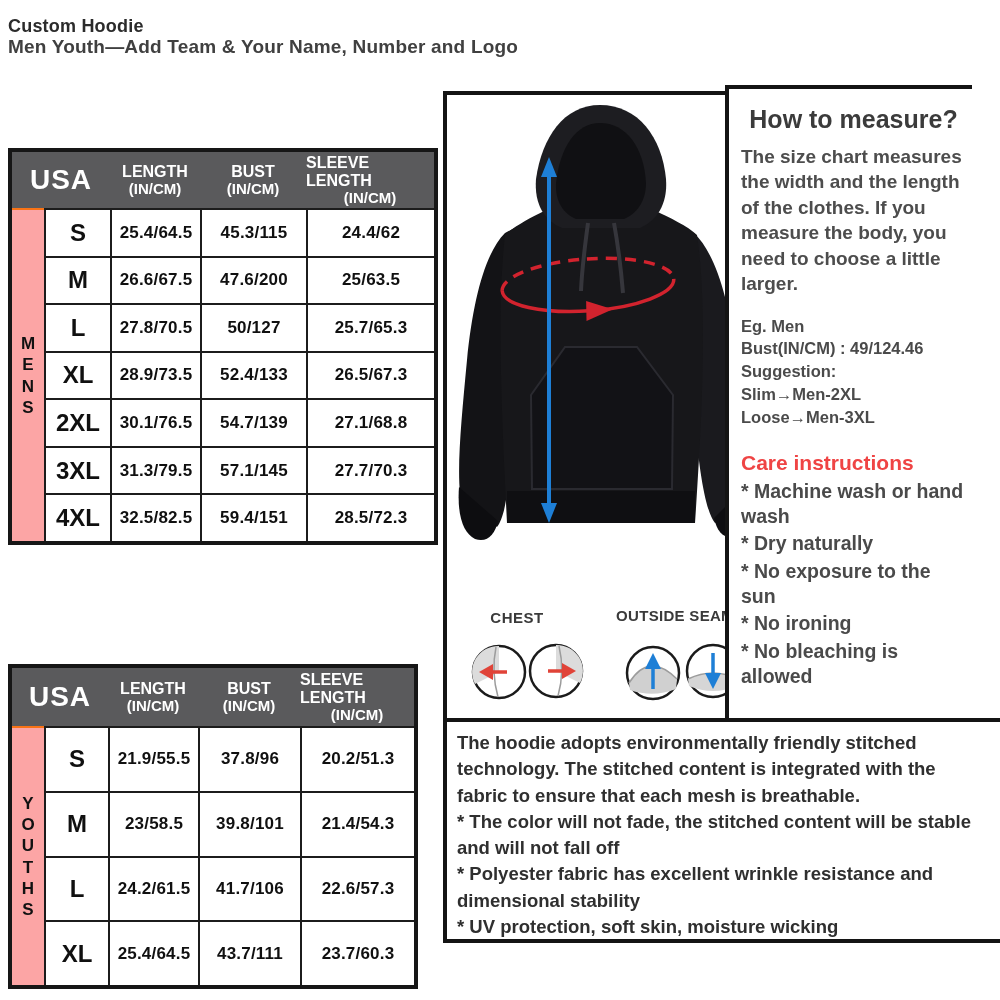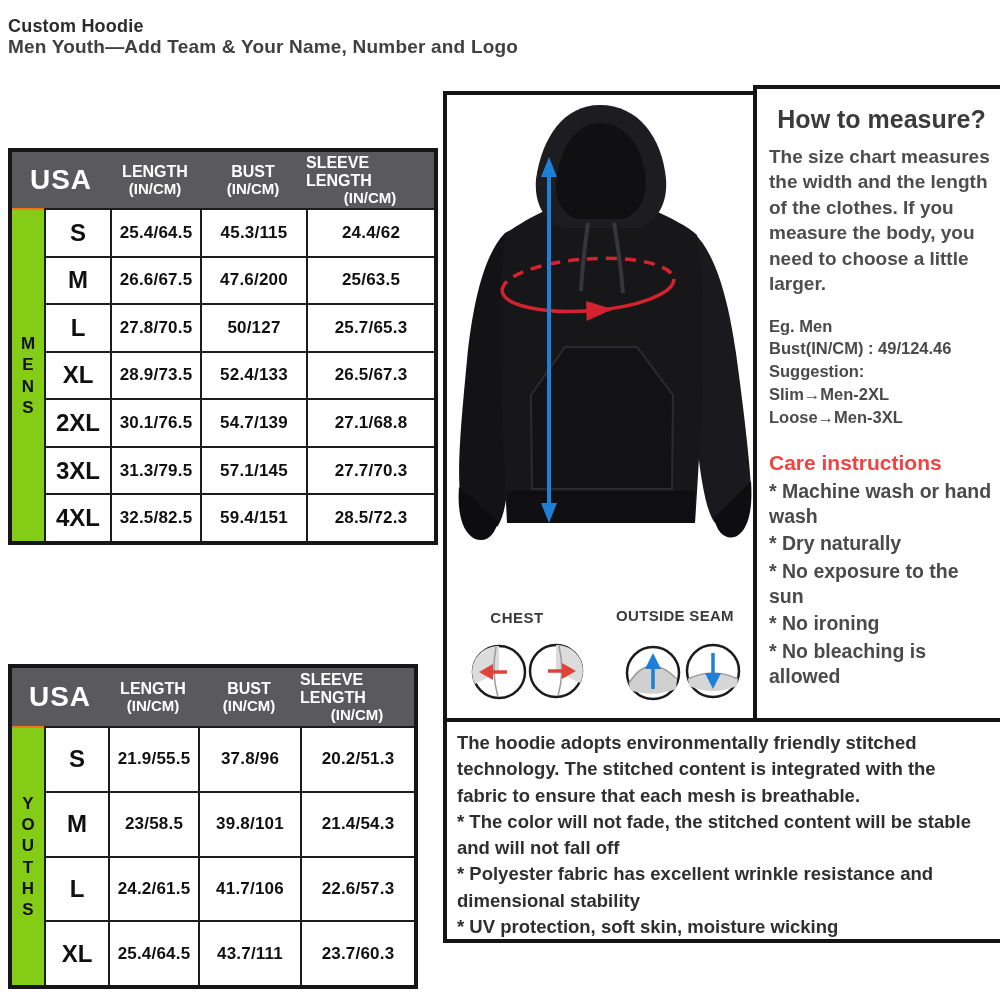--- a/index.html
+++ b/index.html
@@ -6,21 +6,21 @@
   body{
     width:1000px;height:1000px;background:#ffffff;position:relative;
     font-family:"Liberation Sans","DejaVu Sans",sans-serif;color:#2e2e2e;overflow:hidden;
   }
   
   .page-title{position:absolute;left:8px;top:16px;font-size:18px;font-weight:800;color:#2b2b2b;letter-spacing:.2px;}
   .page-subtitle{position:absolute;left:8px;top:36px;font-size:19px;font-weight:600;color:#404040;letter-spacing:.2px;}
 
   
   .size-table{
-    position:absolute;background:#84cc16;border:4px solid #161616;display:grid;box-sizing:border-box;
+    position:absolute;background:#fca5a5;border:4px solid #161616;display:grid;box-sizing:border-box;
   }
   .mens-table{left:8px;top:148px;width:430px;height:397px;
     grid-template-columns:32px 66px 90px 106px 1fr;
     grid-template-rows:56px repeat(7,1fr);}
   .youths-table{left:8px;top:664px;width:410px;height:325px;
     grid-template-columns:32px 64px 90px 102px 1fr;
     grid-template-rows:58px repeat(4,1fr);}
   .th{background:#5a5a5c;color:#ffffff;display:flex;flex-direction:column;align-items:center;justify-content:center;line-height:1.12;}
   .th .lbl{font-size:16px;font-weight:700;}
   .th .unit{font-size:15px;font-weight:700;}
@@ -45,21 +45,21 @@
   .cell.size{font-size:24px;}
   .cell.val{font-size:17px;letter-spacing:.2px;}
 
   
   .hoodie-panel{
     position:absolute;left:443px;top:91px;width:310px;height:633px;box-sizing:border-box;
     border-top:4px solid #141414;border-left:4px solid #141414;background:#fff;
   }
   
   .measure-panel{
-    position:absolute;left:753px;top:85px;width:247px;height:633px;box-sizing:border-box;
+    position:absolute;left:725px;top:85px;width:247px;height:633px;box-sizing:border-box;
     border-top:4px solid #141414;border-left:4px solid #141414;background:#fff;
     padding:14px 6px 4px 12px;
   }
   .measure-heading{font-size:25px;font-weight:800;color:#3b3b3b;text-align:center;margin:2px 0 10px 0;}
   .measure-body{font-size:19px;font-weight:700;color:#4d4d4d;line-height:1.34;margin:0 0 18px 0;}
   .example-block{font-size:16.5px;font-weight:700;color:#4a4a4a;line-height:1.38;margin:0 0 22px 0;}
   .care-heading{font-size:21px;font-weight:700;color:#ef4444;margin:0 0 4px 0;}
   .care-item{font-size:19.5px;font-weight:700;color:#4a4a4a;line-height:1.3;margin:0 0 2px 0;}
 
   

